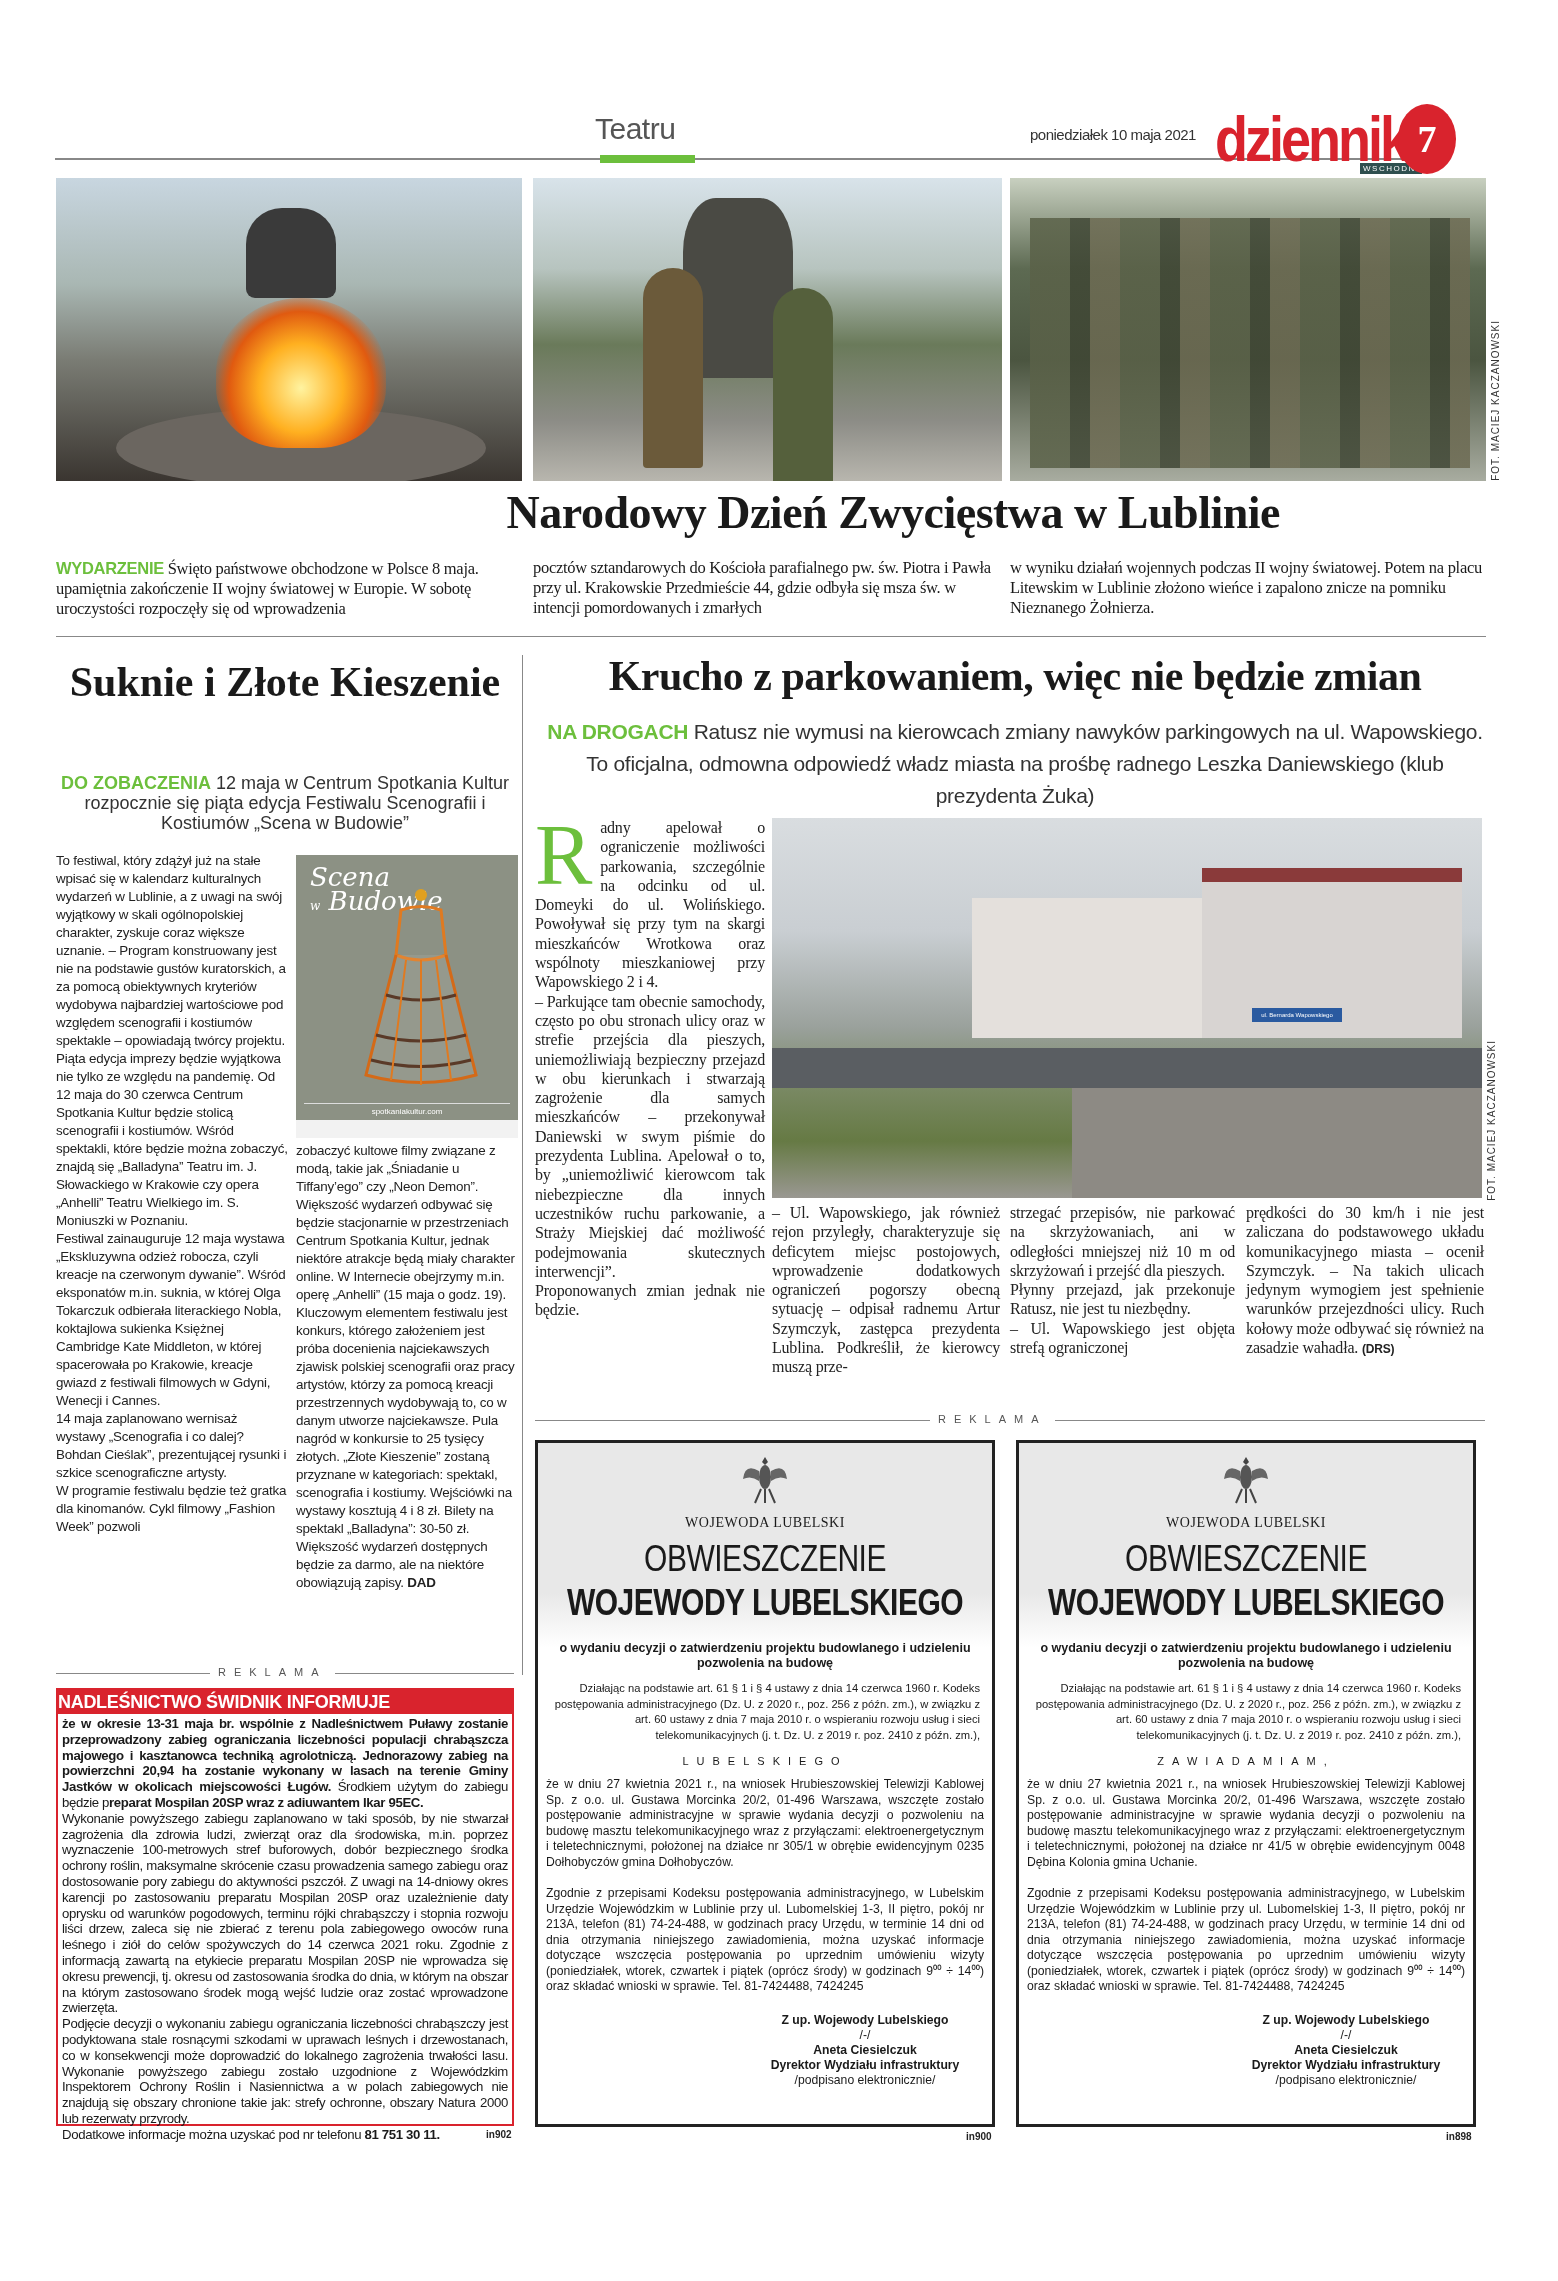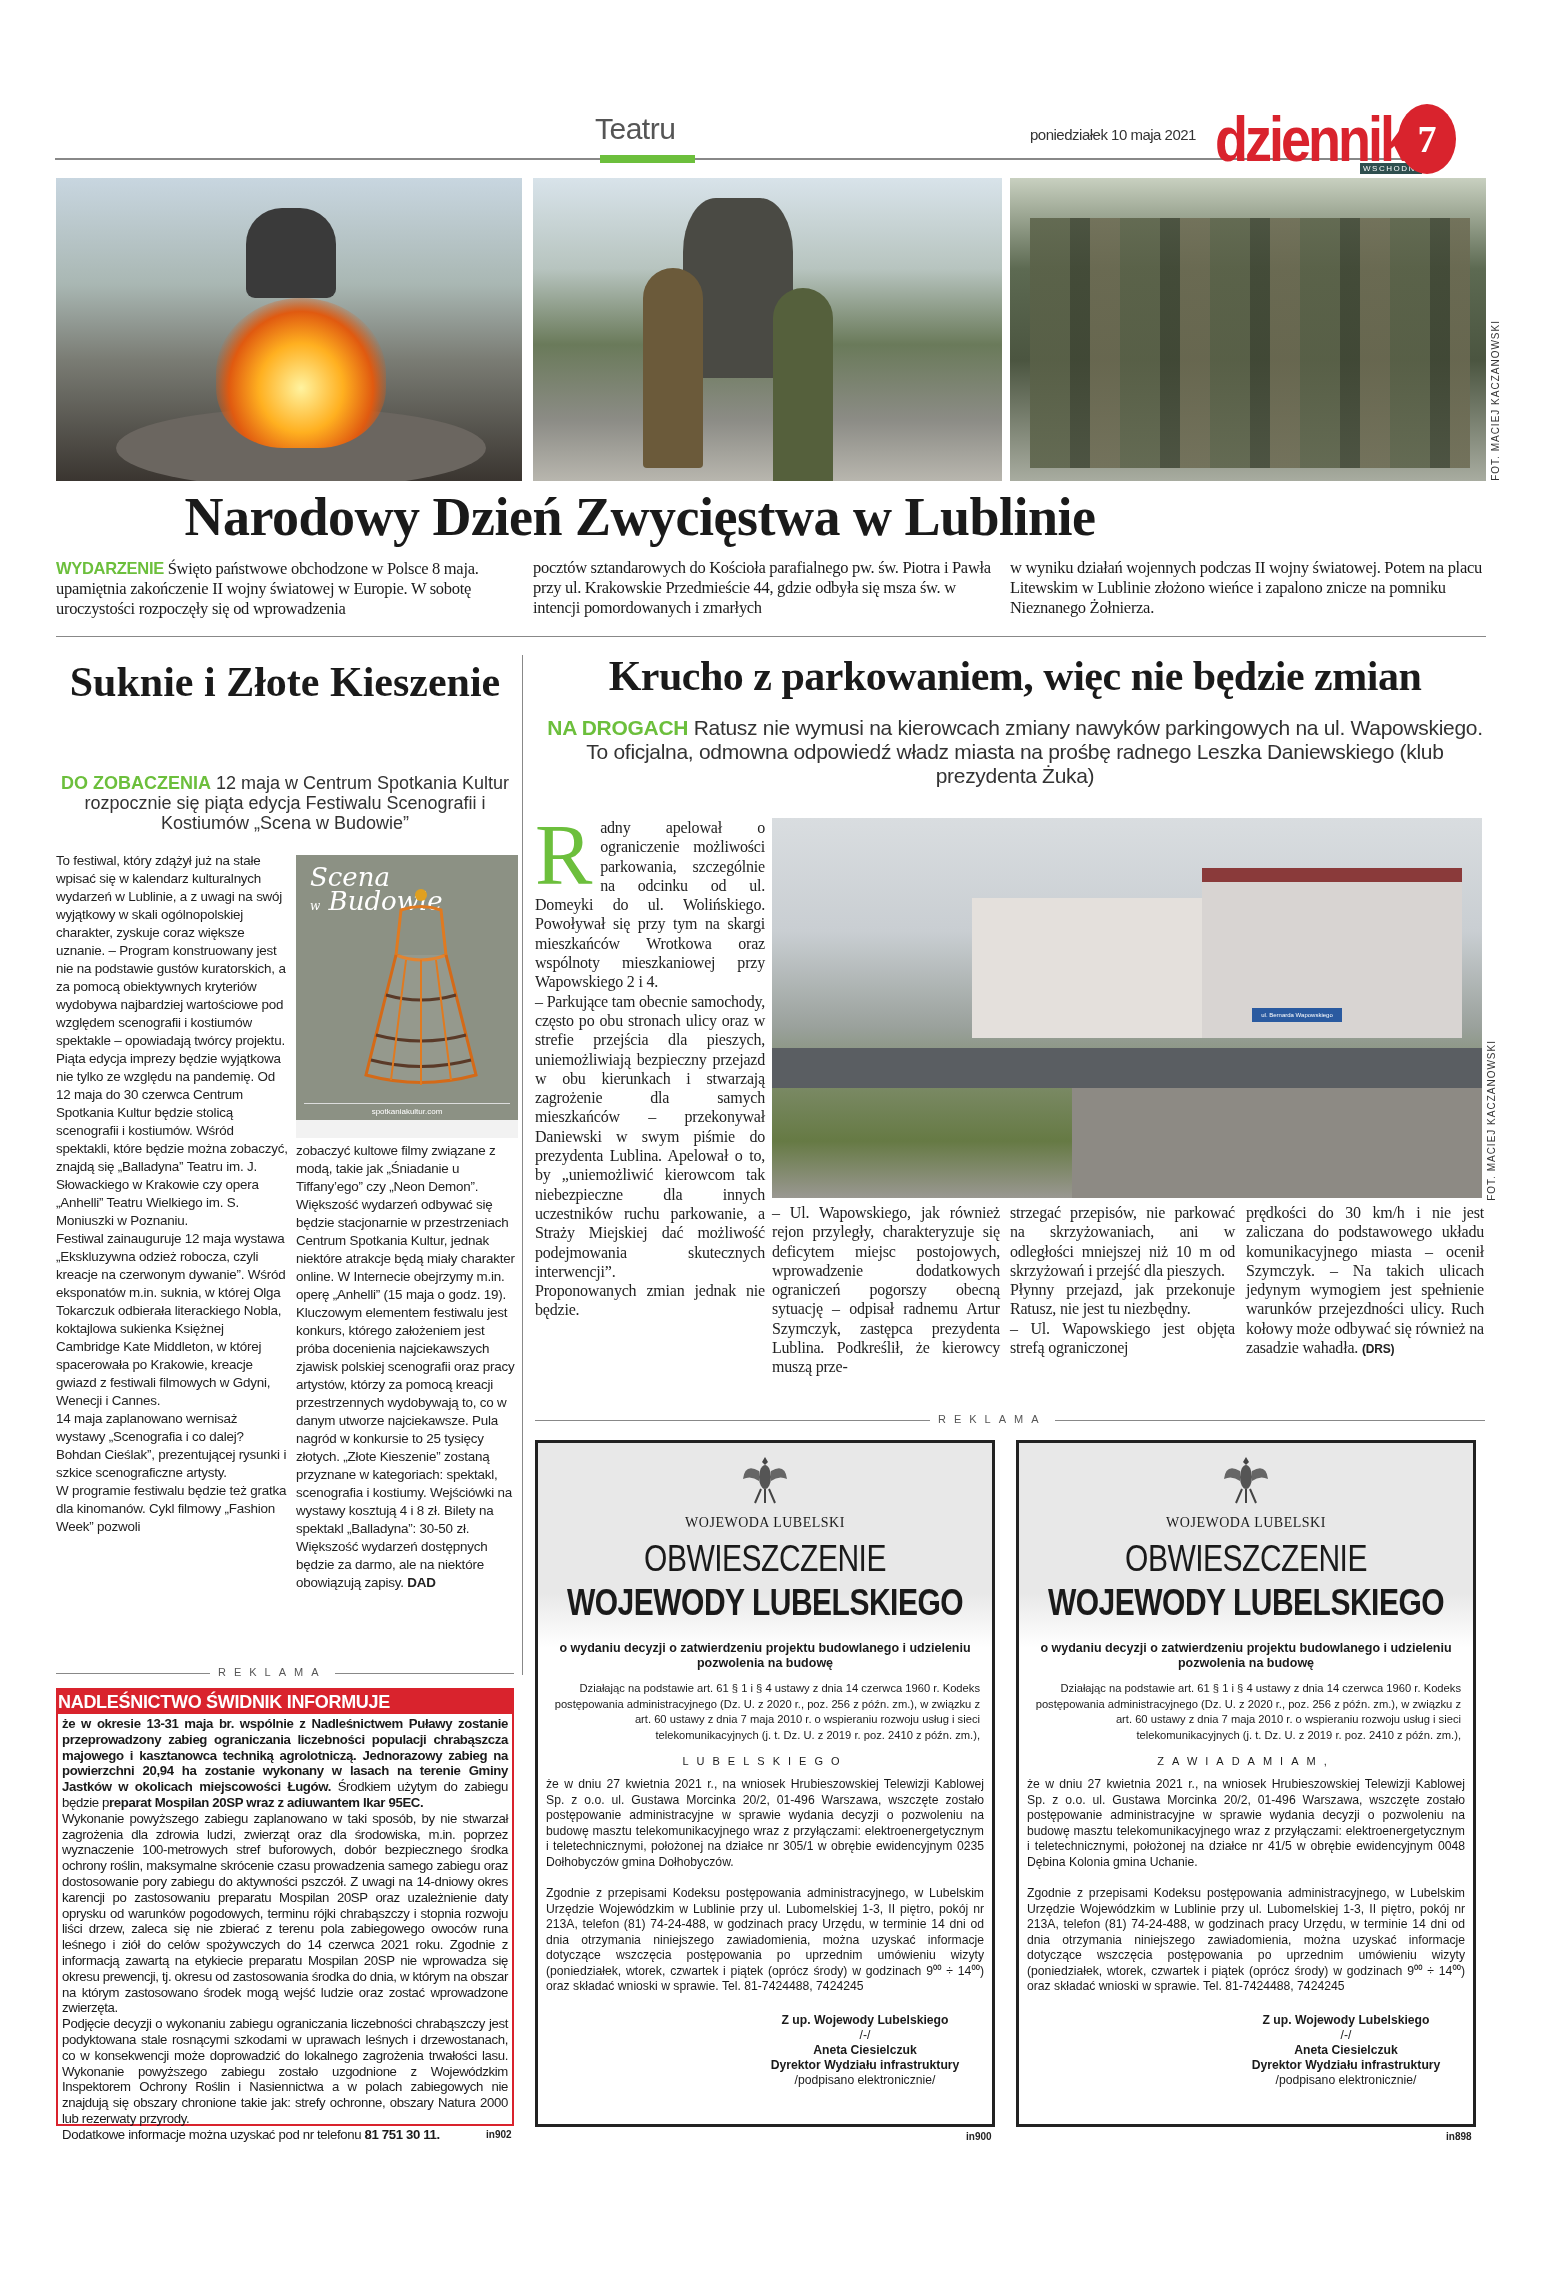--- a/index.html
+++ b/index.html
@@ -18,42 +18,42 @@
   .photo1 { left: 56px; width: 466px; background: linear-gradient(180deg,#c8d6e0 0%,#a9b7b3 35%,#7a7c74 60%,#3a3530 100%); }
   .photo2 { left: 533px; width: 469px; background: linear-gradient(180deg,#d8e3ea 0%,#b7c4bf 30%,#6a7a5a 55%,#8c8c86 80%,#b8b6ae 100%); }
   .photo3 { left: 1010px; width: 476px; background: linear-gradient(180deg,#c8d0c0 0%,#5d6a52 30%,#4b5540 60%,#a8aca0 100%); }
   .flame { left: 160px; top: 120px; width: 170px; height: 150px; border-radius: 50% 50% 40% 40%; background: radial-gradient(ellipse at 50% 60%, #fff3a0 0%, #ffb020 35%, #e05a10 60%, rgba(200,60,10,0) 75%); }
   .bowl { left: 60px; top: 230px; width: 370px; height: 80px; border-radius: 50%; background: #6b6660; }
   .statue { left: 190px; top: 30px; width: 90px; height: 90px; background: #3a3a3a; border-radius: 40% 40% 10% 10%; }
   .soldier { width: 60px; height: 200px; background: #6b5a3a; border-radius: 30px 30px 4px 4px; }
   .crowd { left: 20px; top: 40px; width: 440px; height: 250px; background: repeating-linear-gradient(90deg, #5a6148 0 40px, #3f4634 40px 60px, #6c6a52 60px 90px); opacity: .85; }
   .photo-credit { font-family: "Liberation Sans", sans-serif; font-size: 10px; color: #333; writing-mode: vertical-rl; transform: rotate(180deg); letter-spacing: 1px; }
   
-  .h1 { left: 0; width: 1280px; top: 486px; text-align: center; font-size: 54px; font-weight: 700; font-family: "Liberation Serif", serif; letter-spacing: -0.5px; }
+  .h1 { left: 0; width: 1280px; top: 486px; text-align: right; font-size: 46px; font-weight: 700; font-family: "Liberation Serif", serif; letter-spacing: -0.5px; }
   .lead3col { top: 558px; font-size: 16.5px; line-height: 20px; letter-spacing: -0.3px; }
   .kicker { color: #6cbf3c; font-family: "Liberation Sans", sans-serif; font-weight: 700; }
   .rule-h { height: 1px; background: #888; }
   .rule-v { width: 1px; background: #888; }
   
   .h2 { left: 50px; width: 470px; top: 655px; text-align: center; font-size: 42px; line-height: 55px; font-weight: 700; }
   .deck { left: 50px; width: 470px; top: 773px; text-align: center; font-family: "Liberation Sans", sans-serif; font-size: 18px; line-height: 20px; color: #333; }
   .body-sans { font-family: "Liberation Sans", sans-serif; font-size: 13.4px; line-height: 18px; color: #222; letter-spacing: -0.2px; }
   .poster { left: 296px; top: 855px; width: 222px; height: 265px; background: #8c9184; overflow: hidden; }
   .poster .title { position: absolute; left: 14px; top: 10px; color: #fff; font-family: "DejaVu Serif", serif; font-style: italic; font-size: 26px; line-height: 24px; }
   .poster .dress { position: absolute; left: 60px; top: 30px; width: 130px; height: 210px; }
   .poster-foot { left: 296px; top: 1120px; width: 222px; height: 18px; background: #f2f2f2; }
   .reklama { font-family: "Liberation Sans", sans-serif; font-size: 11px; letter-spacing: 8px; color: #555; background: #fff; padding: 0 8px; }
   
   .ad-red { left: 56px; top: 1688px; width: 458px; height: 438px; border: 2px solid #d9232d; }
   .ad-red .bar { background: #d9232d; color: #fff; text-align: left; font-family: "Liberation Sans", sans-serif; font-weight: 700; font-size: 18px; height: 24px; line-height: 24px; letter-spacing: -0.3px; }
   .ad-red .txt { padding: 2px 4px; font-family: "Liberation Sans", sans-serif; font-size: 13.2px; line-height: 15.8px; letter-spacing: -0.35px; text-align: justify; }
   .ad-code { font-family: "Liberation Sans", sans-serif; font-weight: 700; font-size: 10px; color: #222; }
   
   .h3 { left: 535px; width: 960px; top: 652px; text-align: center; font-size: 42px; font-weight: 700; letter-spacing: -0.5px; }
-  .deck2 { left: 540px; width: 950px; top: 716px; text-align: center; font-family: "Liberation Sans", sans-serif; font-size: 21px; line-height: 24px; color: #333; letter-spacing: -0.3px; }
+  .deck2 { left: 540px; width: 950px; top: 716px; text-align: center; font-family: "Liberation Sans", sans-serif; font-size: 21px; line-height: 32px; color: #333; letter-spacing: -0.3px; }
   .body-serif { font-family: "Liberation Serif", serif; font-size: 16px; line-height: 19.3px; text-align: justify; color: #222; letter-spacing: -0.2px; }
   .dropcap { float: left; font-size: 86px; line-height: 70px; color: #6cbf3c; font-family: "Liberation Serif", serif; margin: 2px 8px 0 0; }
   .street { left: 772px; top: 818px; width: 710px; height: 380px; background: linear-gradient(180deg,#d9dde0 0%,#c9ced2 30%,#9aa19c 55%,#7b8a66 70%,#667a44 85%,#9a9892 100%); overflow: hidden; }
   
   .obw { top: 1440px; width: 460px; height: 687px; border: 3px solid #222; background: linear-gradient(180deg,#e8e8e8 0%,#e8e8e8 22%,#fff 30%,#fff 100%); font-family: "Liberation Sans", sans-serif; }
   .obw .eagle { margin: 10px auto 0; width: 52px; height: 54px; }
   .obw .woj { text-align: center; font-family: "Liberation Serif", serif; font-size: 14px; letter-spacing: 0.5px; margin-top: 8px; }
   .obw .t1 { text-align: center; font-size: 30px; letter-spacing: -0.5px; margin-top: 10px; transform: scaleY(1.25); }
   .obw .t2 { text-align: center; font-size: 30px; font-weight: 700; letter-spacing: -0.5px; margin-top: 10px; transform: scaleY(1.25); }
   .obw .sub { text-align: center; font-size: 12.5px; font-weight: 700; line-height: 15px; margin-top: 22px; padding: 0 10px; }

